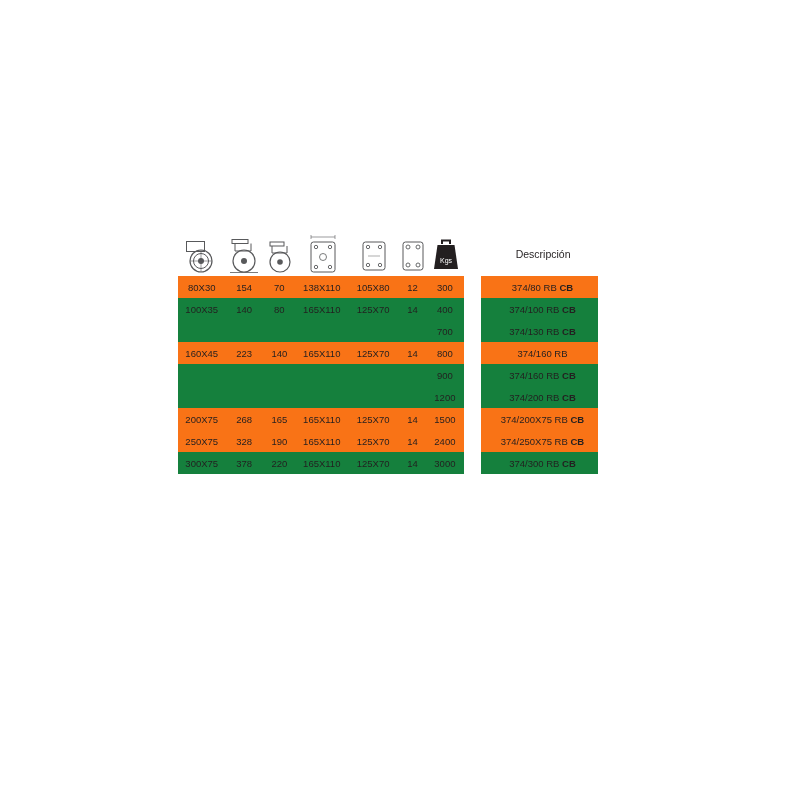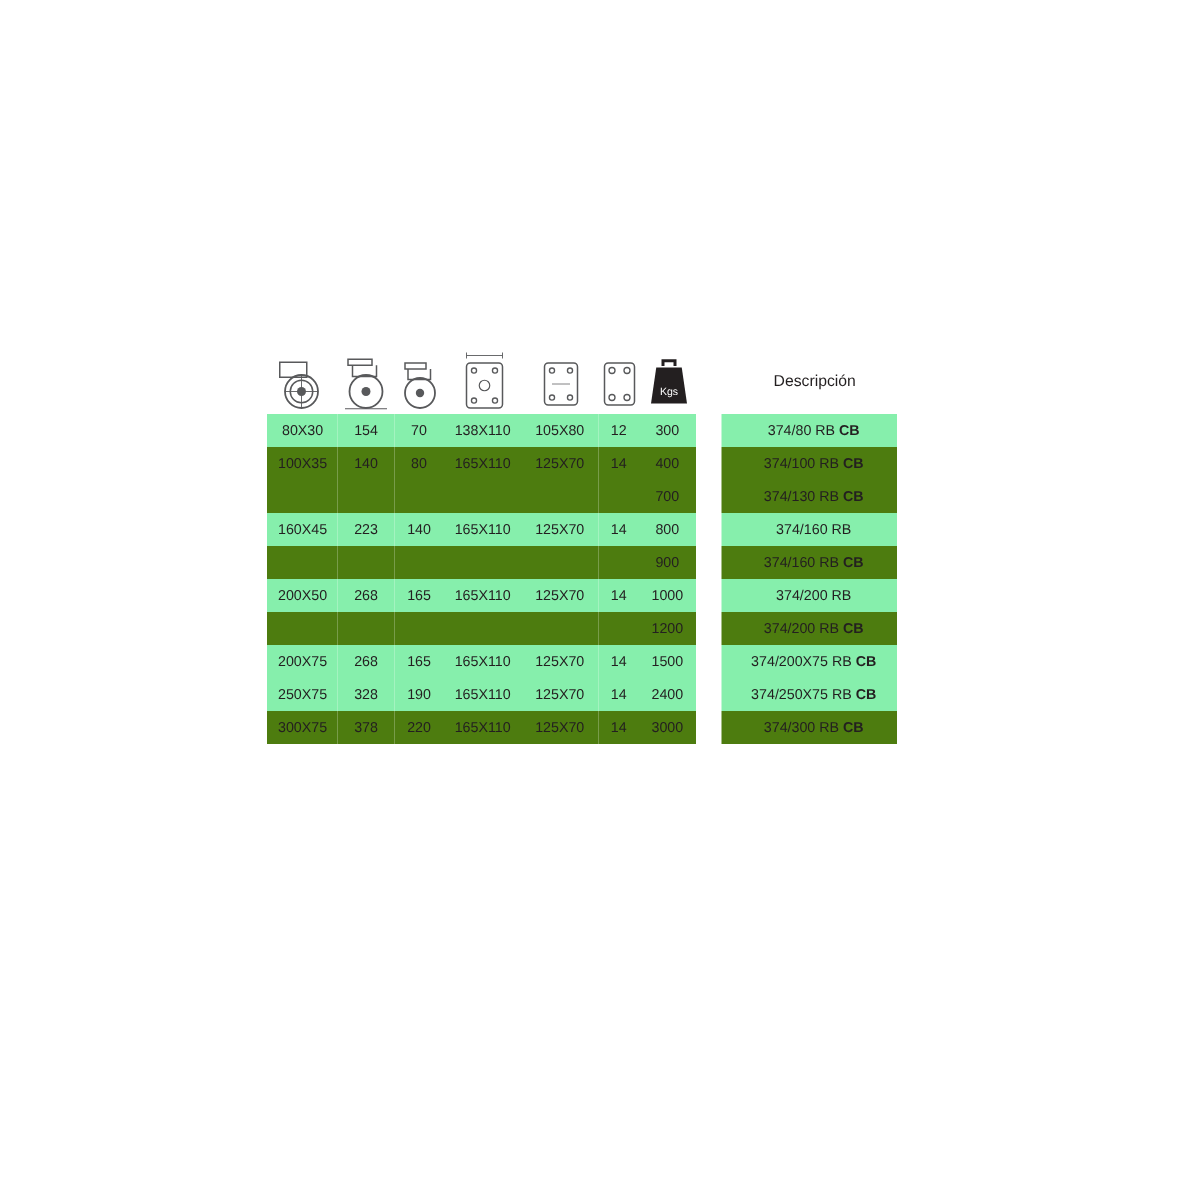--- a/index.html
+++ b/index.html
@@ -38,22 +38,22 @@
     vertical-align: bottom;
     padding-bottom: 2px;
   }
   .data-row td {
     height: 22px;
     font-size: 9.5px;
     color: #231f20;
     text-align: center;
     white-space: nowrap;
   }
-  .row-shade td { background: #86efac; }
-  .row-plain td { background: #4d7c0f; }
+  .row-shade td { background: #f97316; }
+  .row-plain td { background: #15803d; }
 
   
   .c0 { width: 48px; }
   .c1 { width: 38px; }
   .c2 { width: 34px; }
   .c3 { width: 52px; }
   .c4 { width: 52px; }
   .c5 { width: 28px; }
   .c6 { width: 38px; }
   .gap { width: 18px; background: #ffffff !important; }
@@ -218,31 +218,20 @@
           <td class="c0"></td>
           <td class="c1"></td>
           <td class="c2"></td>
           <td class="c3"></td>
           <td class="c4"></td>
           <td class="c5"></td>
           <td class="c6">900</td>
           <td class="gap"></td>
           <td class="c7 desc-cell">374/160 RB <b>CB</b></td>
         </tr>
-        <tr class="data-row row-shade">
-          <td class="c0">200X50</td>
-          <td class="c1">268</td>
-          <td class="c2">165</td>
-          <td class="c3">165X110</td>
-          <td class="c4">125X70</td>
-          <td class="c5">14</td>
-          <td class="c6">1000</td>
-          <td class="gap"></td>
-          <td class="c7 desc-cell">374/200 RB</td>
-        </tr>
         <tr class="data-row row-plain">
           <td class="c0"></td>
           <td class="c1"></td>
           <td class="c2"></td>
           <td class="c3"></td>
           <td class="c4"></td>
           <td class="c5"></td>
           <td class="c6">1200</td>
           <td class="gap"></td>
           <td class="c7 desc-cell">374/200 RB <b>CB</b></td>

